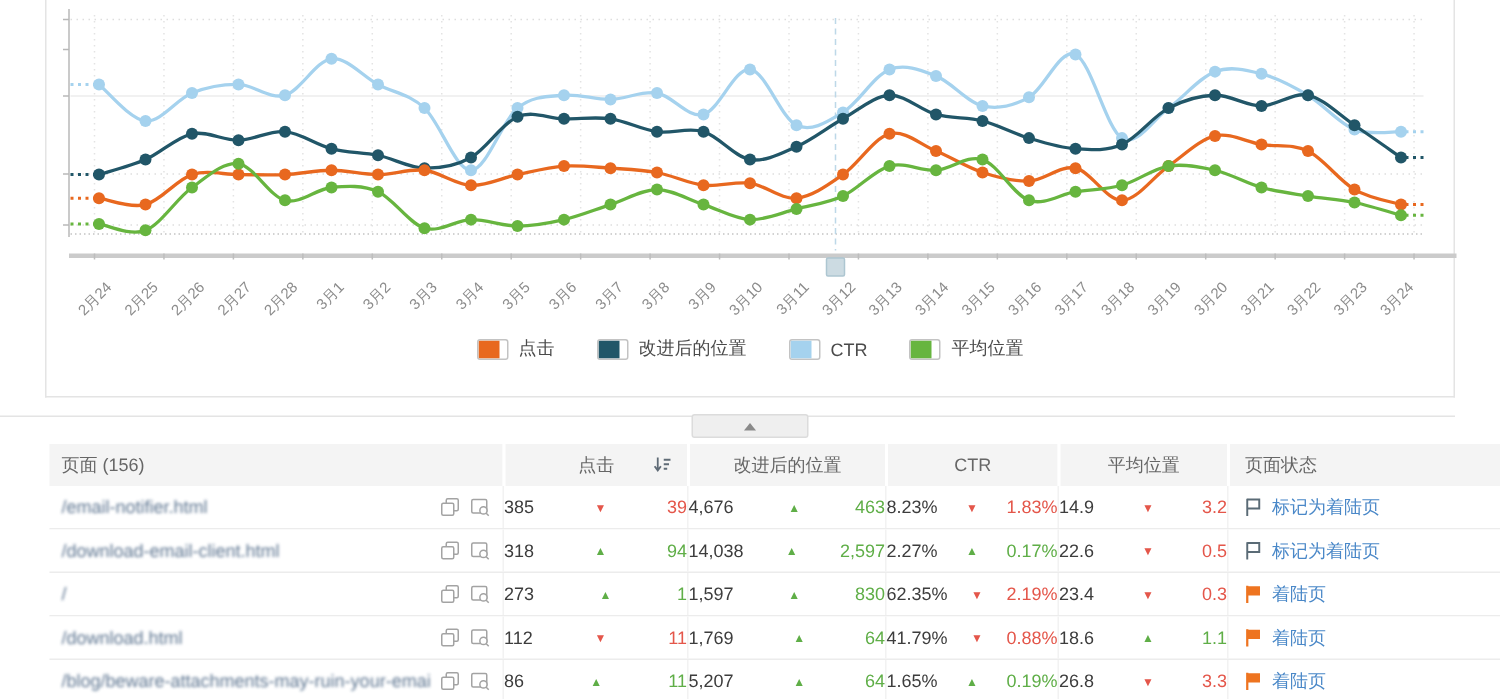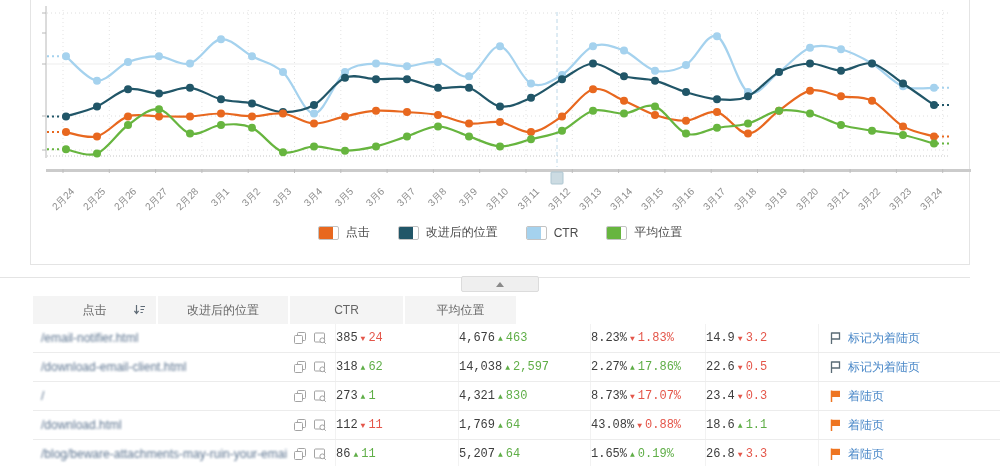--- a/index.html
+++ b/index.html
@@ -40,21 +40,21 @@
   .th-avg    { width:113px; }
   .th-status { width:182px; padding-left:10px; justify-content:flex-start; }
   .sort-icon { position:absolute; right:10px; top:7px; }
 
   .tr { display:flex; height:29px; border-bottom:1px solid #ececec; background:#fff; }
   .td { display:flex; align-items:center; }
   .td-page { width:302px; padding:0 8px; gap:6px; }
   .url-text { flex:1; color:#4d6785; filter:blur(1.1px); opacity:.9;
     white-space:nowrap; overflow:hidden; cursor:pointer; }
   .row-icon { flex-shrink:0; cursor:pointer; }
-  .td-num { justify-content:flex-start; border-left:1px solid #f2f2f2; color:#3d3d3d;font-family:Liberation Mono, monospace; }
+  .td-num { justify-content:space-between; border-left:1px solid #f2f2f2; color:#3d3d3d; }
   .td-clicks { width:123px; } .td-improved { width:132px; }
   .td-ctr { width:115px; } .td-avg { width:113px; }
   .td-status { width:182px; padding-left:10px; gap:6px; border-left:1px solid #f2f2f2;align-items:center; }
   .delta-arrow { font-size:8px; margin:0 3px; }
   .up   { color:#5fae47; }
   .down { color:#e4564a; }
   .status-link { color:#4a88c8; cursor:pointer; }
 </style>
 </head>
 <body>
@@ -320,49 +320,51 @@
   </div>
 
   <div class="section-divider"></div>
 
   <div class="collapse-btn">
     <span class="caret-up"></span>
   </div>
 
   <div class="pages-table">
     <div class="thead">
+      <div class="th th-page">页面 (156)</div>
       <div class="th th-num th-clicks">
         <span>点击</span>
         <svg class="sort-icon" width="14" height="14" viewBox="0 0 14 14">
           <path d="M4.5 2 v8 M2.4 7.8 L4.5 10.6 L6.6 7.8" fill="none" stroke="#5f6b76" stroke-width="1.2"></path>
           <path d="M8.5 3.5 h4.5 M8.5 6.5 h3.5 M8.5 9.5 h2.3" stroke="#5f6b76" stroke-width="1.2"></path>
         </svg>
       </div>
       <div class="th th-num th-improved">改进后的位置</div>
       <div class="th th-num th-ctr">CTR</div>
       <div class="th th-num th-avg">平均位置</div>
+      <div class="th th-status">页面状态</div>
     </div>
     <div id="table-body">
         <div class="tr">
           <div class="td td-page">
             <span class="url-text">/email-notifier.html</span>
             <svg class="row-icon" width="14" height="14" viewBox="0 0 14 14">
               <rect x="4.5" y="1.5" width="8" height="8" rx="1" fill="none" stroke="#a3a3a3"></rect>
               <rect x="1.5" y="4.5" width="8" height="8" rx="1" fill="#fff" stroke="#a3a3a3"></rect>
             </svg>
             <svg class="row-icon" width="14" height="14" viewBox="0 0 14 14">
               <rect x="1.5" y="2" width="10" height="9" rx="1" fill="none" stroke="#a3a3a3"></rect>
               <circle cx="9.3" cy="9.3" r="2.4" fill="#fff" stroke="#a3a3a3"></circle>
               <line x1="11" y1="11" x2="12.8" y2="12.8" stroke="#a3a3a3"></line>
             </svg>
           </div>
           <div class="td td-num td-clicks">
             <span>385</span>
             <span class="delta-arrow down">▼</span>
-            <span class="down">24</span>
+            <span class="down">39</span>
           </div>
           <div class="td td-num td-improved">
             <span>4,676</span>
             <span class="delta-arrow up">▲</span>
             <span class="up">463</span>
           </div>
           <div class="td td-num td-ctr">
             <span>8.23%</span>
             <span class="delta-arrow down">▼</span>
             <span class="down">1.83%</span>
@@ -389,31 +391,31 @@
             </svg>
             <svg class="row-icon" width="14" height="14" viewBox="0 0 14 14">
               <rect x="1.5" y="2" width="10" height="9" rx="1" fill="none" stroke="#a3a3a3"></rect>
               <circle cx="9.3" cy="9.3" r="2.4" fill="#fff" stroke="#a3a3a3"></circle>
               <line x1="11" y1="11" x2="12.8" y2="12.8" stroke="#a3a3a3"></line>
             </svg>
           </div>
           <div class="td td-num td-clicks">
             <span>318</span>
             <span class="delta-arrow up">▲</span>
-            <span class="up">62</span>
+            <span class="up">94</span>
           </div>
           <div class="td td-num td-improved">
             <span>14,038</span>
             <span class="delta-arrow up">▲</span>
             <span class="up">2,597</span>
           </div>
           <div class="td td-num td-ctr">
             <span>2.27%</span>
             <span class="delta-arrow up">▲</span>
-            <span class="up">17.86%</span>
+            <span class="up">0.17%</span>
           </div>
           <div class="td td-num td-avg">
             <span>22.6</span>
             <span class="delta-arrow down">▼</span>
             <span class="down">0.5</span>
           </div>
           <div class="td td-status">
             <svg width="13" height="14" viewBox="0 0 13 14">
               <path d="M2.5 1.5 V13" stroke="#5a6b76" stroke-width="1.3"></path>
               <path d="M2.5 2 h8 v6 h-8" fill="none" stroke="#5a6b76" stroke-width="1.3"></path>
@@ -433,28 +435,28 @@
               <circle cx="9.3" cy="9.3" r="2.4" fill="#fff" stroke="#a3a3a3"></circle>
               <line x1="11" y1="11" x2="12.8" y2="12.8" stroke="#a3a3a3"></line>
             </svg>
           </div>
           <div class="td td-num td-clicks">
             <span>273</span>
             <span class="delta-arrow up">▲</span>
             <span class="up">1</span>
           </div>
           <div class="td td-num td-improved">
-            <span>4,321</span>
+            <span>1,597</span>
             <span class="delta-arrow up">▲</span>
             <span class="up">830</span>
           </div>
           <div class="td td-num td-ctr">
-            <span>8.73%</span>
-            <span class="delta-arrow down">▼</span>
-            <span class="down">17.07%</span>
+            <span>62.35%</span>
+            <span class="delta-arrow down">▼</span>
+            <span class="down">2.19%</span>
           </div>
           <div class="td td-num td-avg">
             <span>23.4</span>
             <span class="delta-arrow down">▼</span>
             <span class="down">0.3</span>
           </div>
           <div class="td td-status">
             <svg width="13" height="14" viewBox="0 0 13 14">
               <path d="M2.5 1.5 V13" stroke="#ee7420" stroke-width="1.5"></path>
               <path d="M2.5 1.8 h8.5 v6.2 h-8.5 z" fill="#ee7420"></path>
@@ -479,21 +481,21 @@
             <span>112</span>
             <span class="delta-arrow down">▼</span>
             <span class="down">11</span>
           </div>
           <div class="td td-num td-improved">
             <span>1,769</span>
             <span class="delta-arrow up">▲</span>
             <span class="up">64</span>
           </div>
           <div class="td td-num td-ctr">
-            <span>43.08%</span>
+            <span>41.79%</span>
             <span class="delta-arrow down">▼</span>
             <span class="down">0.88%</span>
           </div>
           <div class="td td-num td-avg">
             <span>18.6</span>
             <span class="delta-arrow up">▲</span>
             <span class="up">1.1</span>
           </div>
           <div class="td td-status">
             <svg width="13" height="14" viewBox="0 0 13 14">

